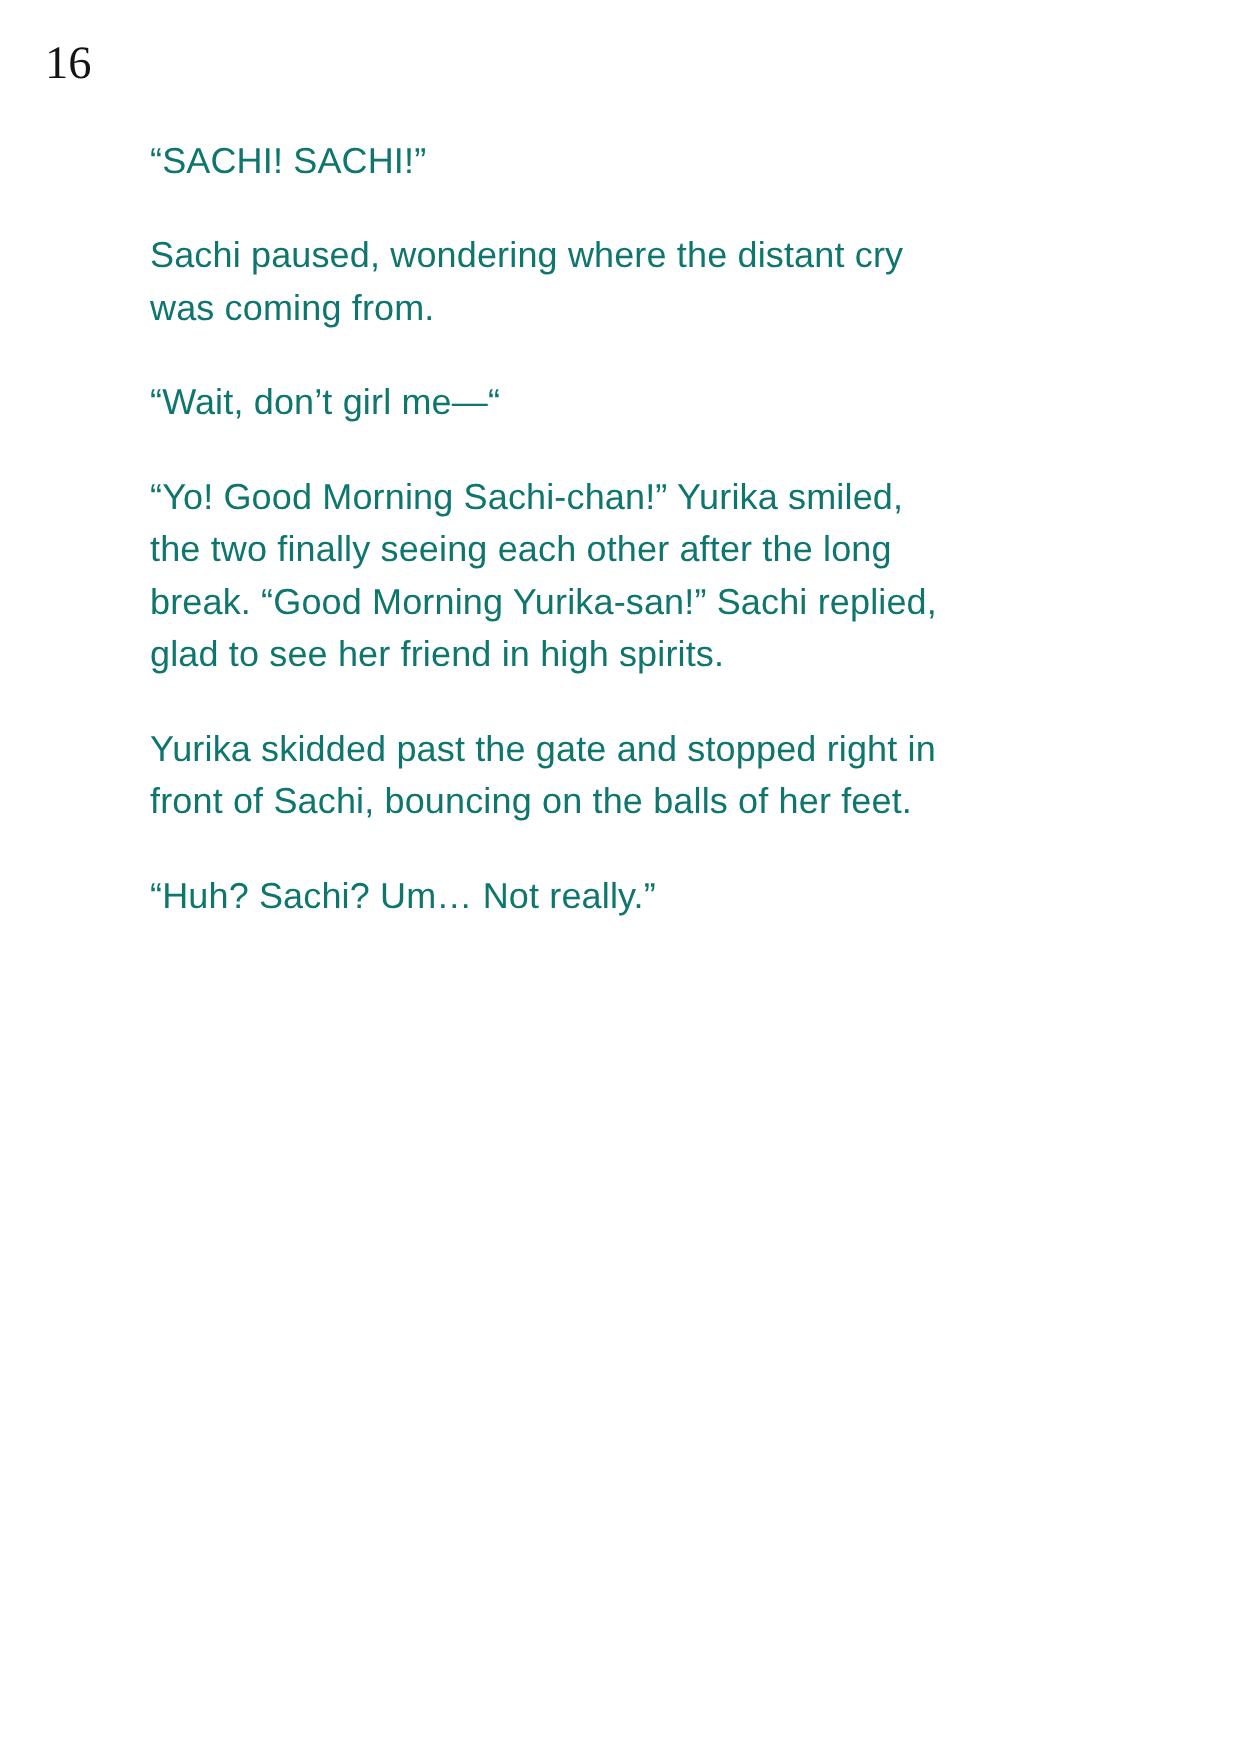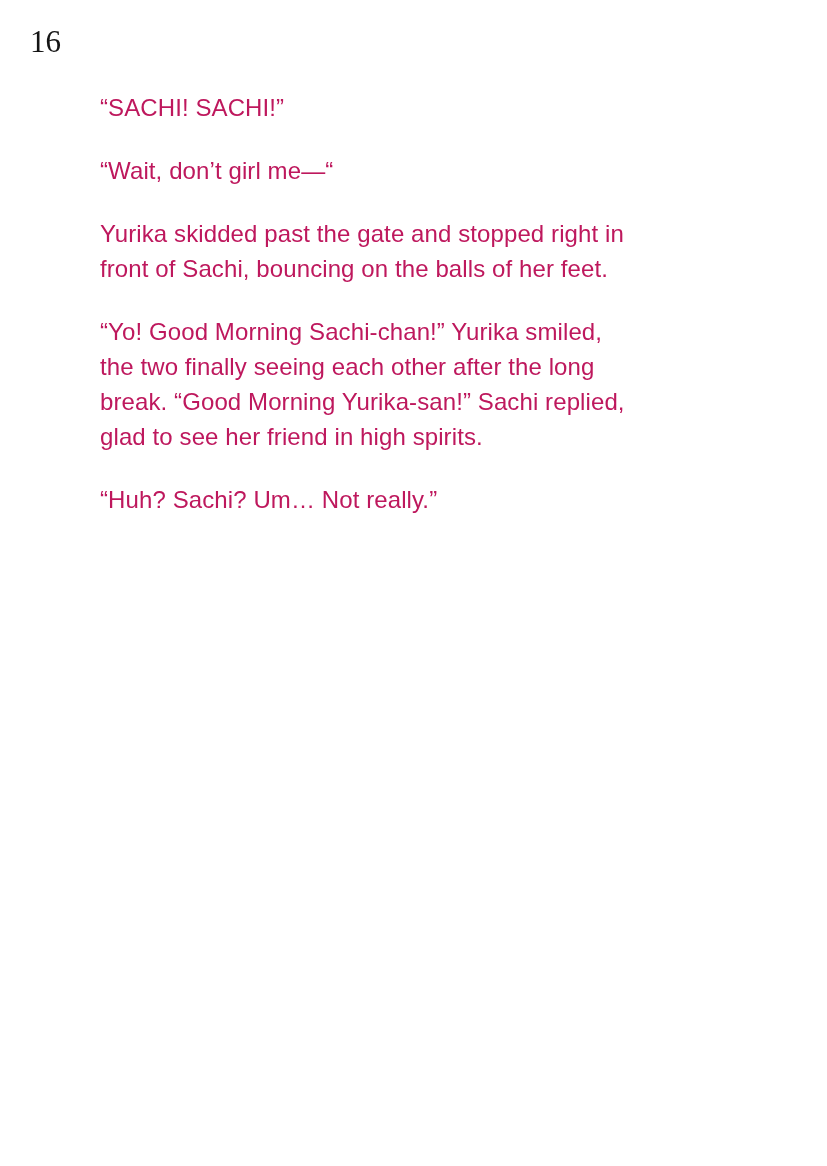--- a/index.html
+++ b/index.html
@@ -40,24 +40,26 @@
   .content p {
     margin: 0 0 28px 0;
     white-space: pre; 
   }
 </style>
 </head>
 <body style="background: rgb(255, 255, 255);">
 
 <div class="page">
   <div class="page-number">16</div>
-  <div class="content" style="color: #be185d;">
+  <div class="content" style="color: #0f766e;">
       <p>“SACHI! SACHI!”</p>
+      <p>Sachi paused, wondering where the distant cry
+was coming from.</p>
       <p>“Wait, don’t girl me—“</p>
-      <p>Yurika skidded past the gate and stopped right in
-front of Sachi, bouncing on the balls of her feet.</p>
       <p>“Yo! Good Morning Sachi-chan!” Yurika smiled,
 the two finally seeing each other after the long
 break. “Good Morning Yurika-san!” Sachi replied,
 glad to see her friend in high spirits.</p>
+      <p>Yurika skidded past the gate and stopped right in
+front of Sachi, bouncing on the balls of her feet.</p>
       <p>“Huh? Sachi? Um… Not really.”</p>
     </div>
 </div>
 
 </body></html>

